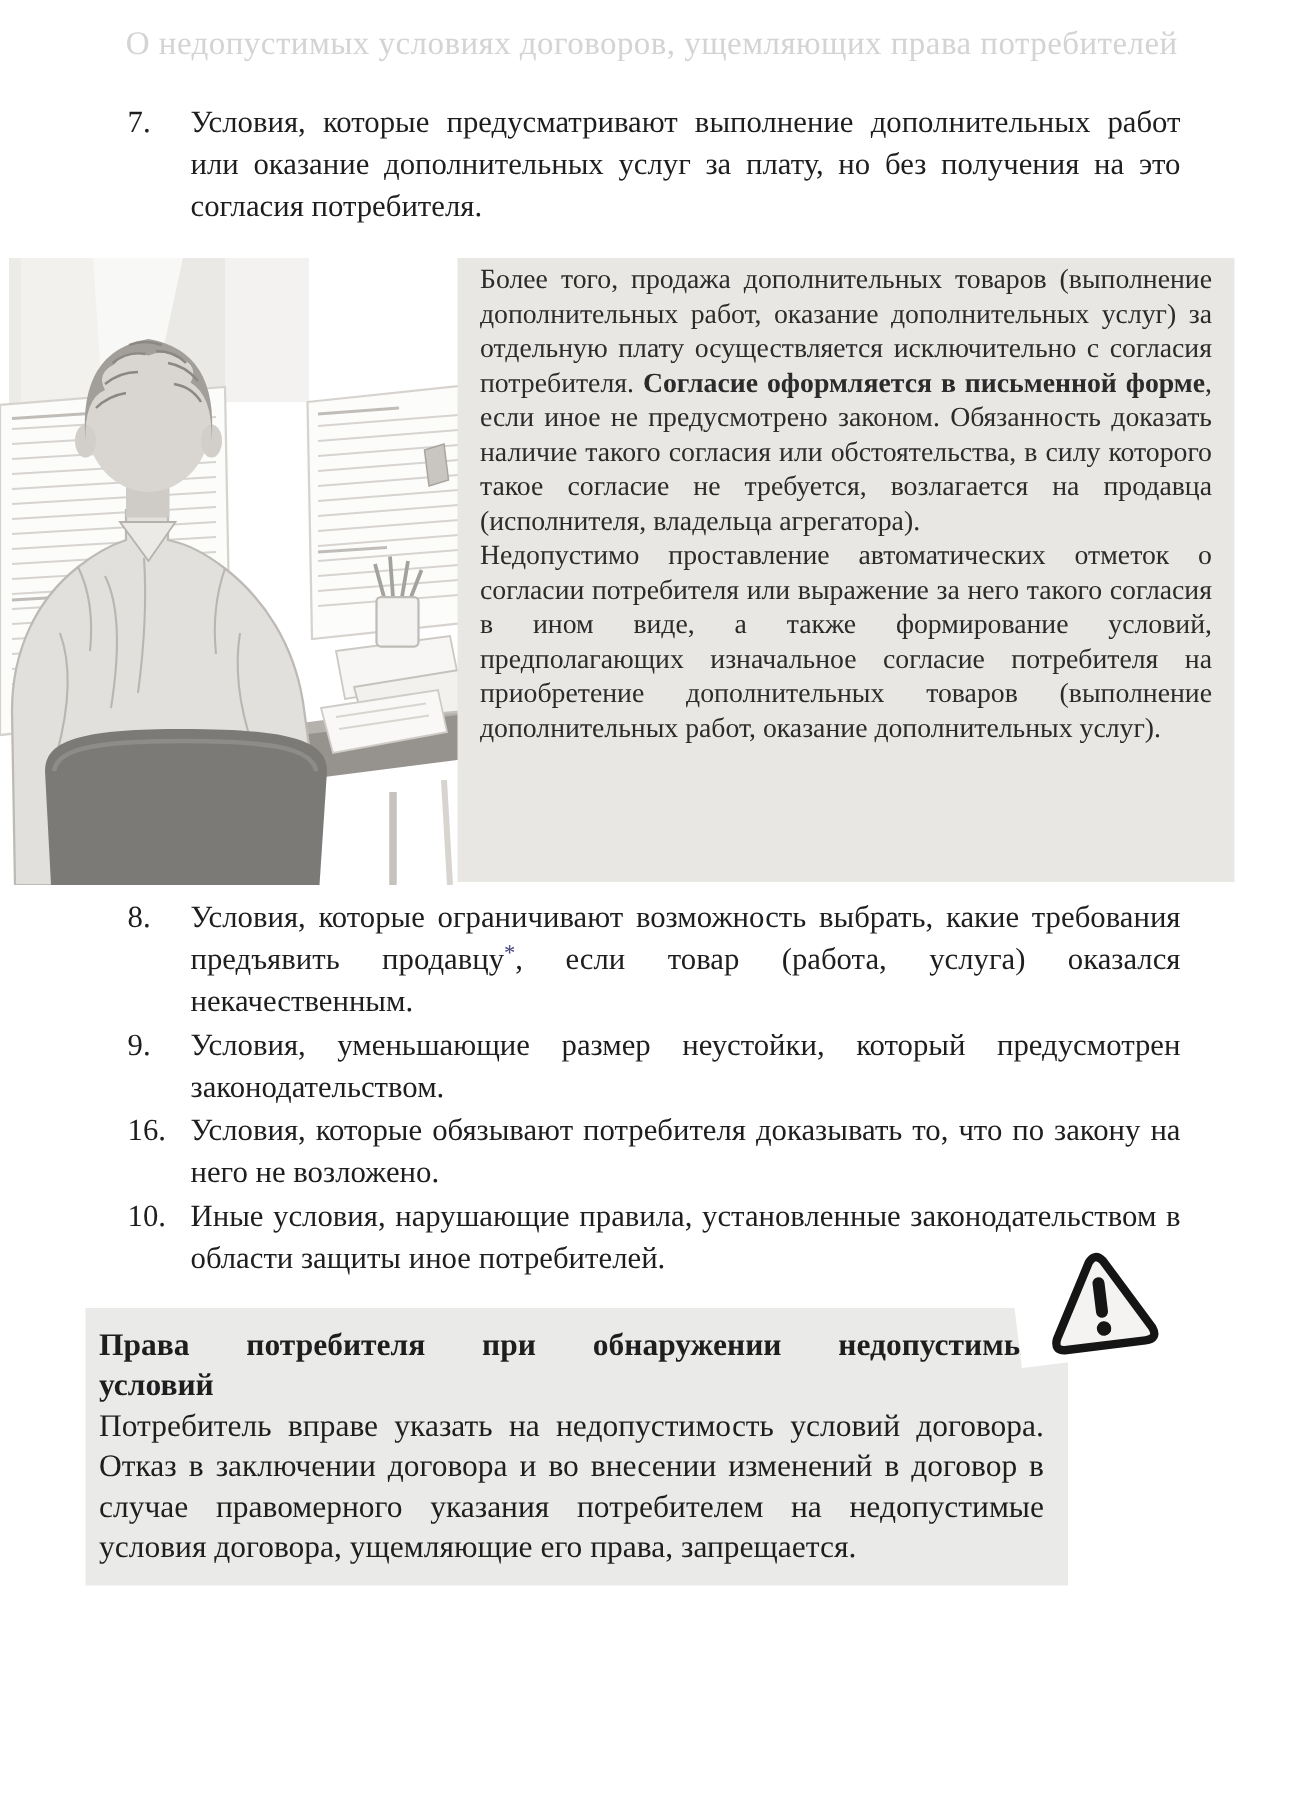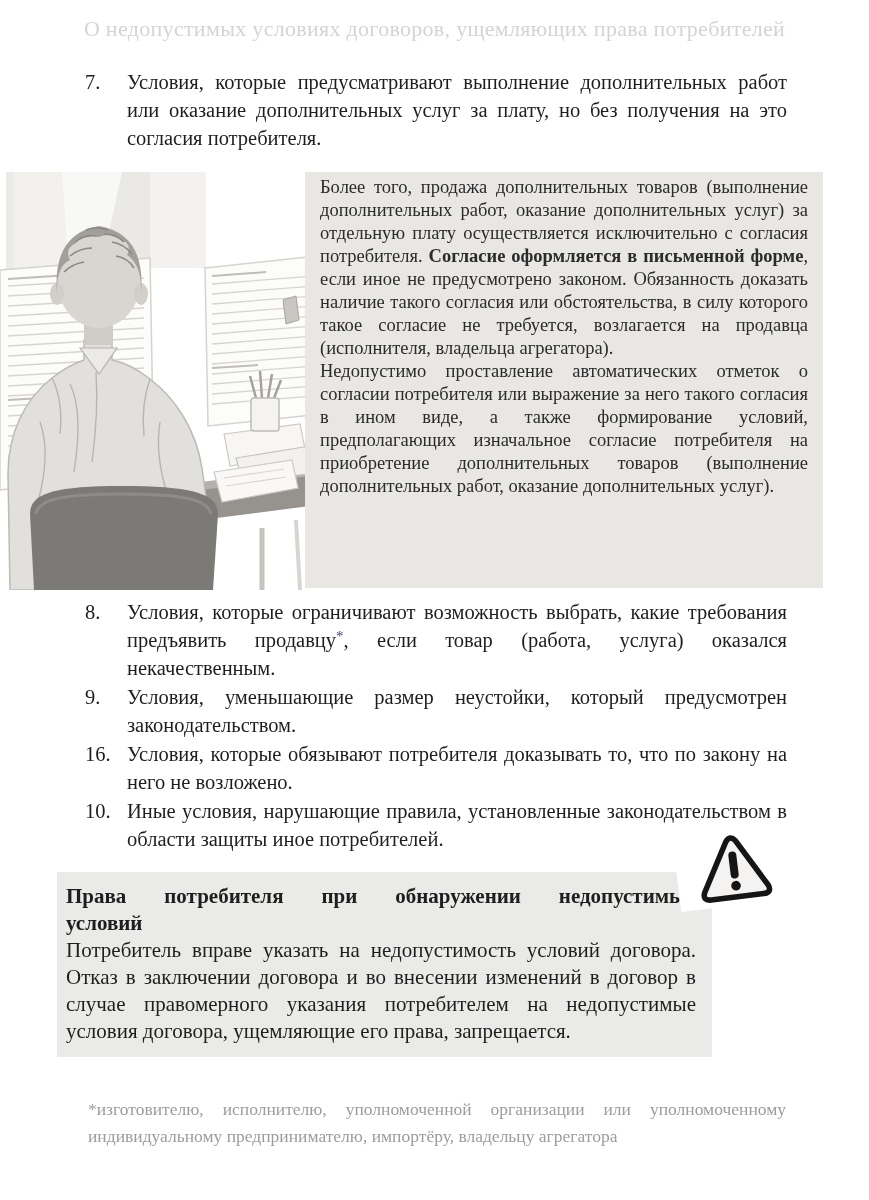--- a/index.html
+++ b/index.html
@@ -155,15 +155,14 @@
 
   <div class="warn-halo"></div>
   <svg class="warn-icon" viewBox="0 0 100 90" aria-hidden="true">
     <g transform="rotate(-7 50 45)">
       <path d="M44 10 Q50 2 56 10 L90 70 Q94 80 83 80 L17 80 Q6 80 10 70 Z" fill="#f4f3f1" stroke="#151515" stroke-width="7" stroke-linejoin="round"></path>
       <path d="M50 28 L50 52" stroke="#151515" stroke-width="10" stroke-linecap="round"></path>
       <circle cx="50" cy="66" r="6" fill="#151515"></circle>
     </g>
   </svg>
 
-  <p class="footnote">*изготовителю, исполнителю, уполномоченной организации или уполномоченному индивидуальному предпринимателю, импортёру, владельцу агрегатора</p>
 
 </div>
 
 </body></html>

